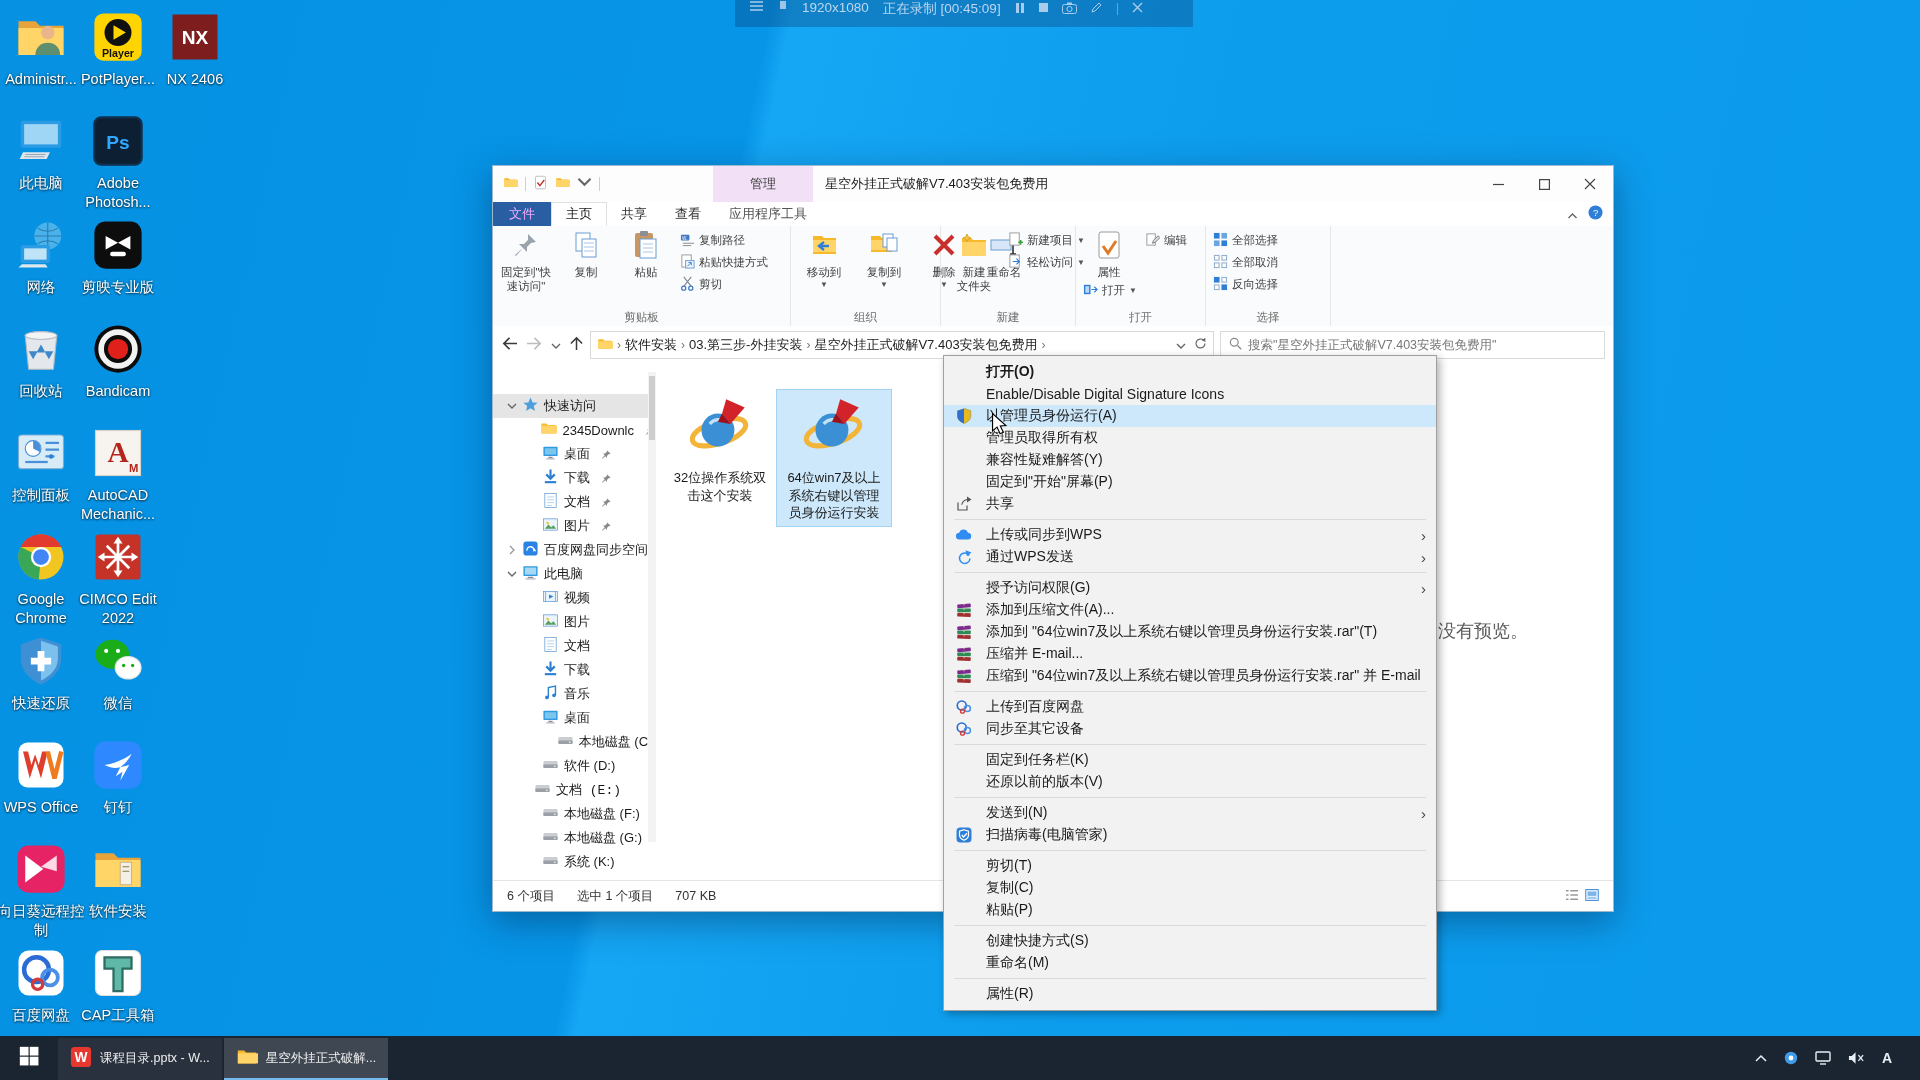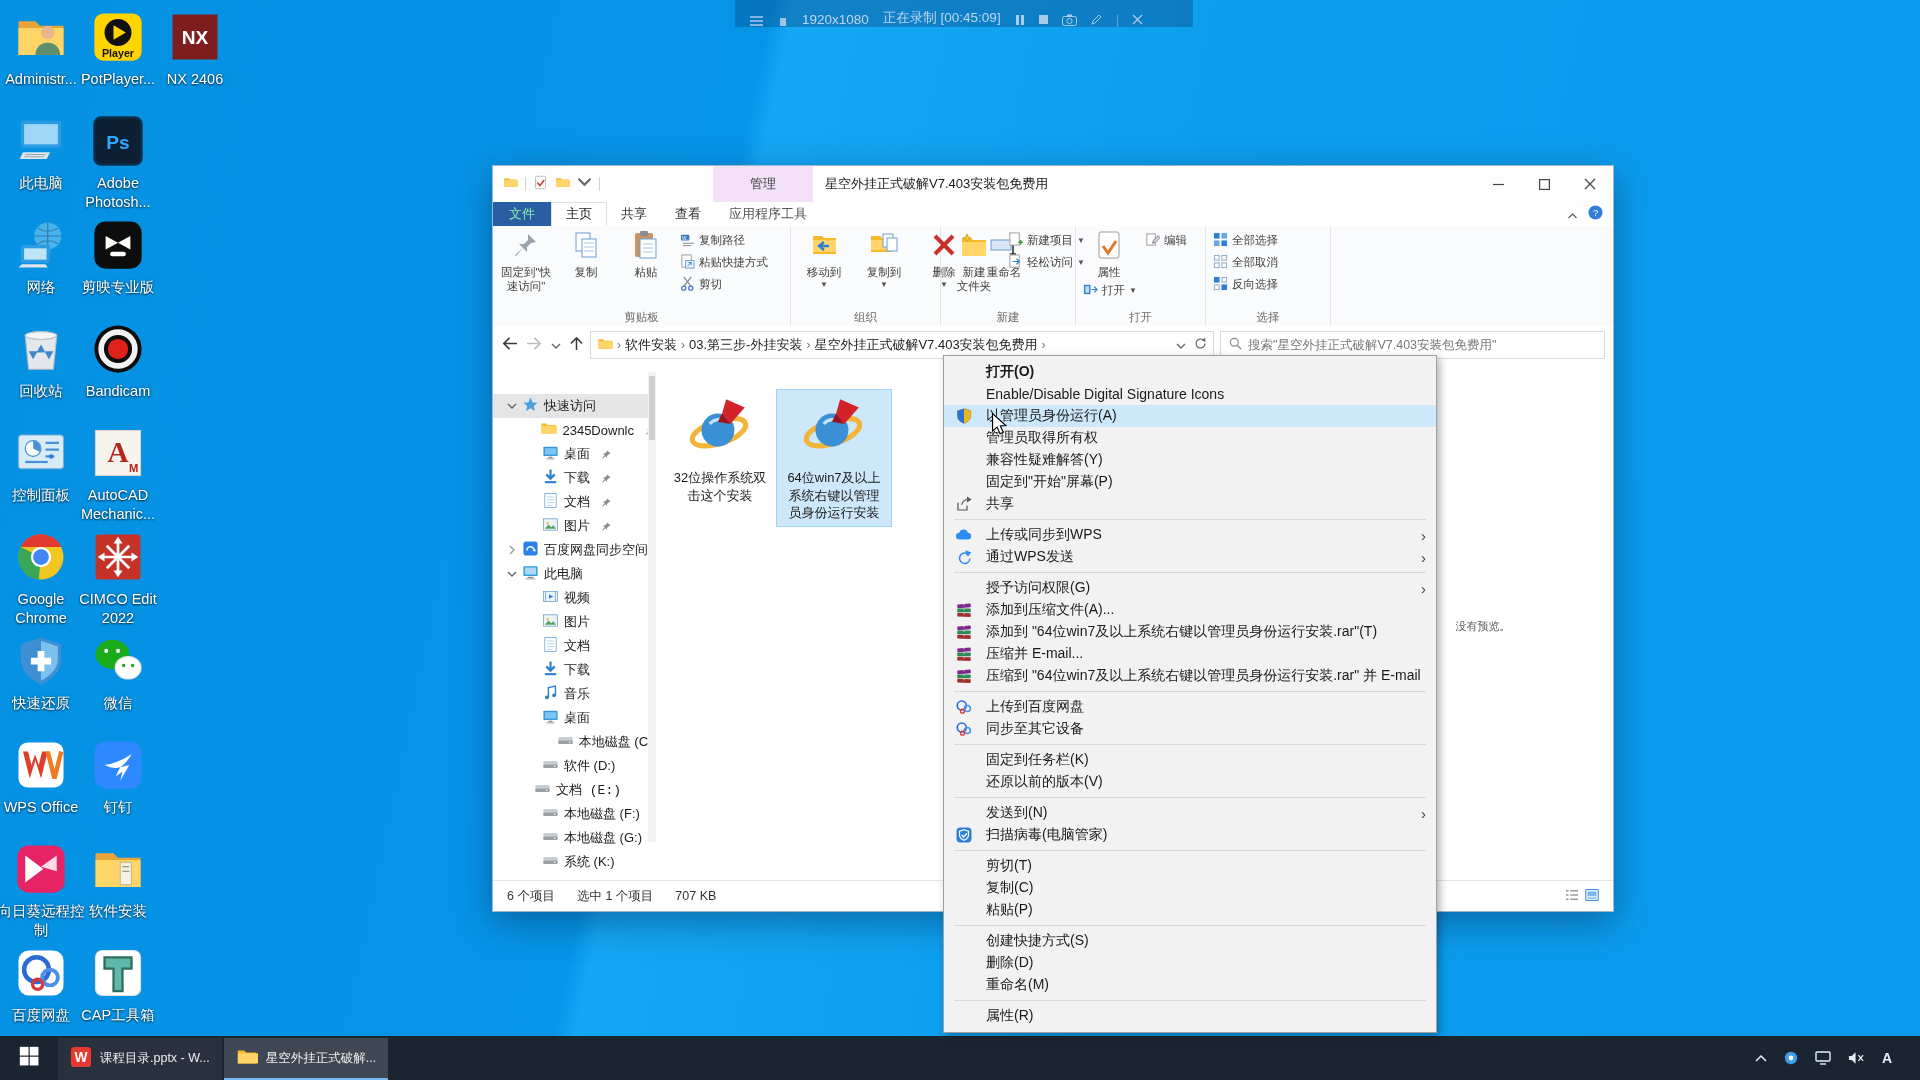--- a/index.html
+++ b/index.html
@@ -9,21 +9,21 @@
 
   
   .desktop-icon{position:absolute;width:96px;text-align:center;cursor:default;}
   .desktop-icon .dicon{display:inline-block;width:54px;height:54px;}
   .desktop-icon .dicon svg{width:54px;height:54px;}
   .desktop-icon .dlabel{margin-top:2px;font-size:14.5px;color:#fff;line-height:1.3;
     text-shadow:0 1px 2px rgba(0,0,0,.65),0 0 3px rgba(0,0,0,.4);white-space:pre-line;}
 
   
   #recbar{position:absolute;left:735px;top:0;width:458px;height:27px;
-    background:rgba(10,48,100,.30);display:flex;align-items:flex-end;gap:14px;
+    background:rgba(10,48,100,.30);display:flex;align-items:flex-start;gap:14px;
     padding:0 14px;box-sizing:border-box;color:#bdd6f1;font-size:13.5px;}
   #recbar .ric{display:inline-flex;align-items:center;opacity:.85;}
   #recbar .sep{color:#9dbcdd;opacity:.6;}
 
   
   #explorer{position:absolute;left:492px;top:165px;width:1122px;height:747px;
     background:#fff;border:1px solid #9db8cf;box-sizing:border-box;
     box-shadow:0 10px 34px rgba(0,20,50,.38);}
   .titlebar{position:absolute;left:0;top:0;right:0;height:36px;background:#fdfdfd;
     display:flex;align-items:center;}
@@ -33,21 +33,21 @@
   .manage-box{position:absolute;left:220px;top:0;width:100px;height:36px;
     background:#f2e0f7;display:flex;align-items:center;justify-content:center;
     font-size:13px;color:#3d3d3d;}
   .wtitle{position:absolute;left:332px;top:0;height:36px;display:flex;align-items:center;
     font-size:13px;color:#1a1a1a;}
   .wctrls{position:absolute;right:0;top:0;height:36px;display:flex;}
   .wbtn{width:46px;height:36px;display:flex;align-items:center;justify-content:center;color:#333;}
   .tabrow{position:absolute;left:0;top:36px;right:0;height:24px;background:#fff;
     border-bottom:1px solid #e4e4e4;display:flex;align-items:stretch;font-size:13px;}
   .tab{padding:0 14px;display:flex;align-items:center;color:#333;}
-  .tab.file{background:#295ea3;color:#86efac;padding:0 16px;}
+  .tab.file{background:#295ea3;color:#f0abfc;padding:0 16px;}
   .tab.active{background:#fff;border:1px solid #e0e0e0;border-bottom:1px solid #fff;color:#1a1a1a;}
   .tab.tool{color:#555;text-align:right;}
   .tabrow-right{margin-left:auto;display:flex;align-items:center;gap:10px;padding-right:10px;}
 
   .ribbon{position:absolute;left:0;top:60px;right:0;height:100px;background:#fafbfc;
     border-bottom:1px solid #dcdcdc;display:flex;}
   .rgroup{position:relative;border-right:1px solid #e6e6e6;box-sizing:border-box;
     display:flex;flex-direction:column;padding:3px 4px 0 4px;}
   .rcols{display:flex;flex:1;align-items:flex-start;gap:2px;}
   .rstack{display:flex;flex-direction:column;}
@@ -86,21 +86,21 @@
   .navscroll .thumb{position:absolute;left:1px;top:4px;width:6px;height:64px;background:#cdcdcd;}
 
   .files{position:absolute;left:170px;top:26px;display:flex;}
   .fitem{width:114px;display:flex;flex-direction:column;align-items:center;padding:5px 0 4px;}
   .fitem .ficon svg{width:66px;height:66px;}
   .fitem .flabel{font-size:13px;color:#1a1a1a;text-align:center;line-height:1.35;
     white-space:pre-line;margin-top:4px;}
   .fitem.selected{background:#cde8fb;outline:1px solid #a2d3f5;}
 
   .preview{position:absolute;left:860px;right:0;top:255px;text-align:center;
-    font-size:11px;color:#5c5c5c;}
+    font-size:18px;color:#5c5c5c;}
 
   .statusbar{position:absolute;left:0;bottom:0;right:0;height:30px;background:#fff;
     border-top:1px solid #e4e4e4;display:flex;align-items:center;gap:22px;
     padding:0 14px;font-size:12.5px;color:#333;}
   .statusbar .views{margin-left:auto;display:flex;gap:6px;}
 
   
   #ctxmenu{position:absolute;left:943px;top:355px;width:494px;background:#f2f2f2;
     border:1px solid #a0a0a0;box-shadow:3px 3px 8px rgba(0,0,0,.3);
     padding:5px 0;box-sizing:border-box;z-index:50;}
@@ -1025,23 +1025,20 @@
         <span>复制(C)</span>
       </div>
       <div class="mitem">
         <span>粘贴(P)</span>
       </div>
       <div class="msep"></div>
       <div class="mitem">
         <span>创建快捷方式(S)</span>
       </div>
       <div class="mitem">
-        <span>删除(D)</span>
-      </div>
-      <div class="mitem">
         <span>重命名(M)</span>
       </div>
       <div class="msep"></div>
       <div class="mitem">
         <span>属性(R)</span>
       </div>
     </div>
 
   <div id="cursor">
     <svg width="19" height="22" viewBox="0 0 13 19">

